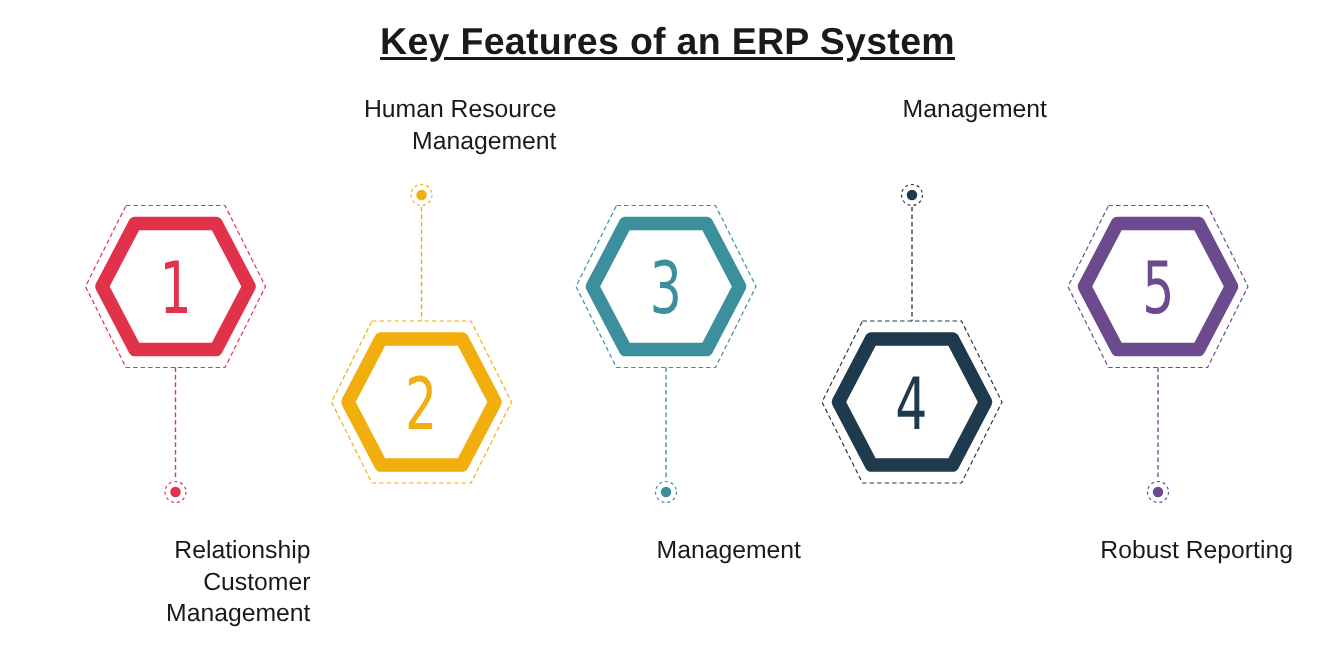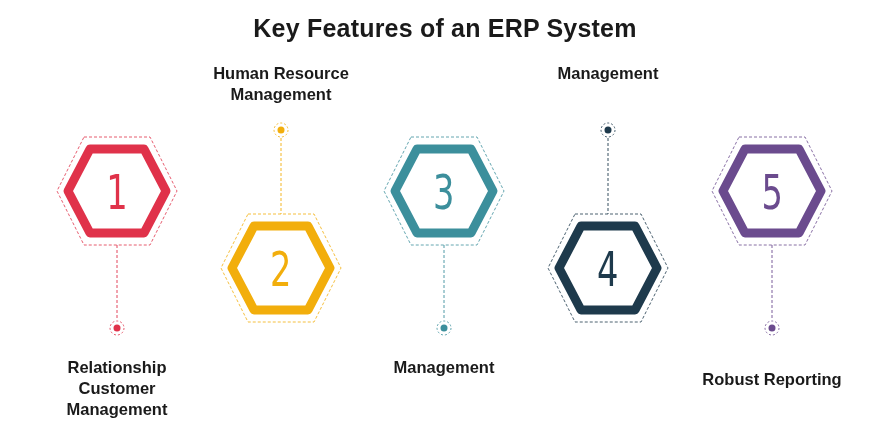--- a/index.html
+++ b/index.html
@@ -1,19 +1,19 @@
 <!DOCTYPE html>
 <html><head>
 <meta charset="utf-8">
 <style>
   html,body{margin:0;padding:0;background:#ffffff;}
   body{width:890px;height:441px;position:relative;overflow:hidden;font-family:"Liberation Sans",sans-serif;color:#1a1a1a;}
-  .title{position:absolute;top:14px;left:0;width:890px;text-align:center;font-size:25px;font-weight:bold;letter-spacing:0.2px;}
+  .title{position:absolute;top:14px;left:0;width:890px;text-align:center;font-size:25px;font-weight:bold;letter-spacing:0.2px;text-decoration:underline;}
   .diagram{position:absolute;left:0;top:0;width:890px;height:441px;}
-  .label{position:absolute;width:180px;text-align:center;font-size:16.5px;font-weight:bold;line-height:21px;}
+  .label{position:absolute;width:180px;text-align:right;font-size:16.5px;font-weight:normal;line-height:21px;}
   .num{font-family:"DejaVu Sans Condensed","DejaVu Sans",sans-serif;}
 </style>
 </head>
 <body>
 
 <div class="title">Key Features of an ERP System</div>
 
 <svg class="diagram" width="890" height="441" viewBox="0 0 890 441">
 
   <g>
@@ -74,15 +74,15 @@
 </div>
 
 <div class="label" style="left:354px;top:357px;">
   <div>Management</div>
 </div>
 
 <div class="label" style="left:518px;top:63px;">
   <div>Management</div>
 </div>
 
-<div class="label" style="left:682px;top:369px;">
+<div class="label" style="left:682px;top:357px;">
   <div>Robust Reporting</div>
 </div>
 
 </body></html>

